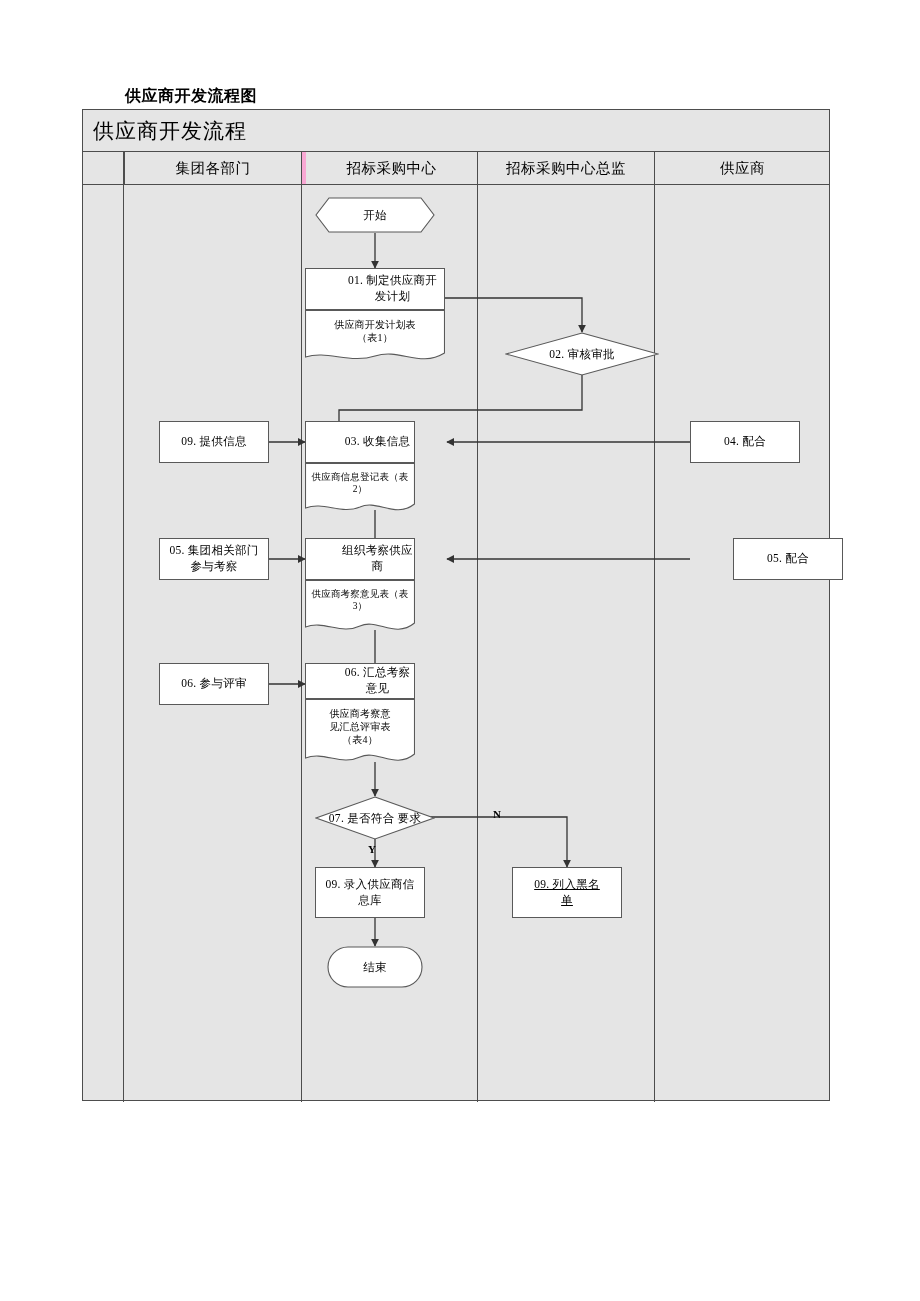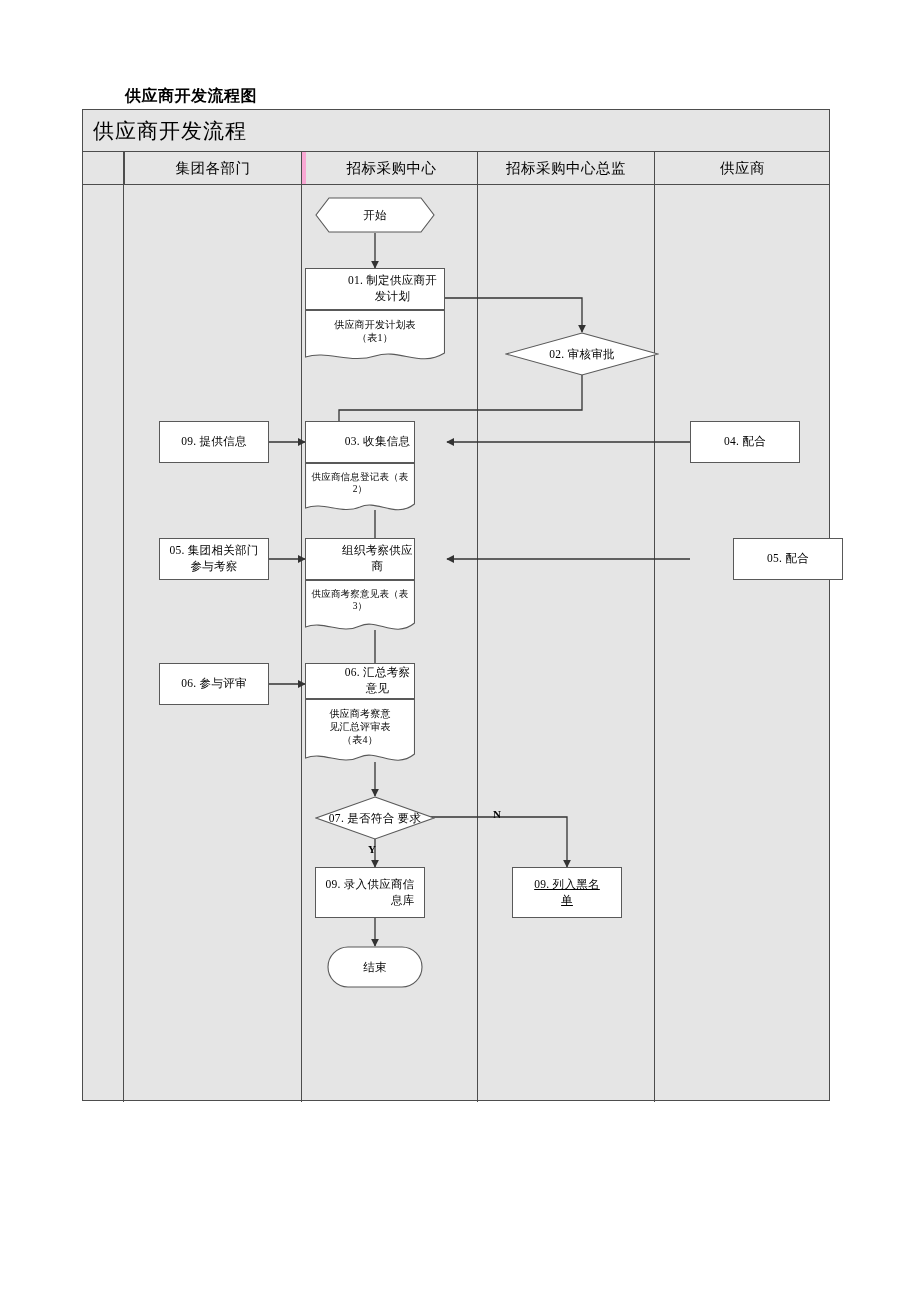--- a/index.html
+++ b/index.html
@@ -287,21 +287,21 @@
       <polygon points="60,1 119,22 60,43 1,22" fill="#ffffff" stroke="#595959" stroke-width="1.1"></polygon>
     </svg>
   </div>
   <div class="shape-label" style="left:232px; top:686px; width:120px; height:44px;" style2="">07. 是否符合
 要求</div>
 
   <div class="edge-label" style="left:285px; top:733px;">Y</div>
   <div class="edge-label" style="left:410px; top:698px;">N</div>
 
   <div class="proc node" style="left:232px; top:757px; width:110px; height:51px;">
-    <span style="white-space:pre-line;text-align:right;">09. 录入供应商信
+    <span style="white-space:pre-line;">09. 录入供应商信
 息库</span>
   </div>
 
   <div class="proc node" style="left:429px; top:757px; width:110px; height:51px;">
     <span style="white-space:pre-line;text-decoration:underline;">09. 列入黑名
 单</span>
   </div>
 
   <div class="shape-svg" style="left:244px; top:836px; width:96px; height:42px;">
     <svg width="96" height="42" viewBox="0 0 96 42">

